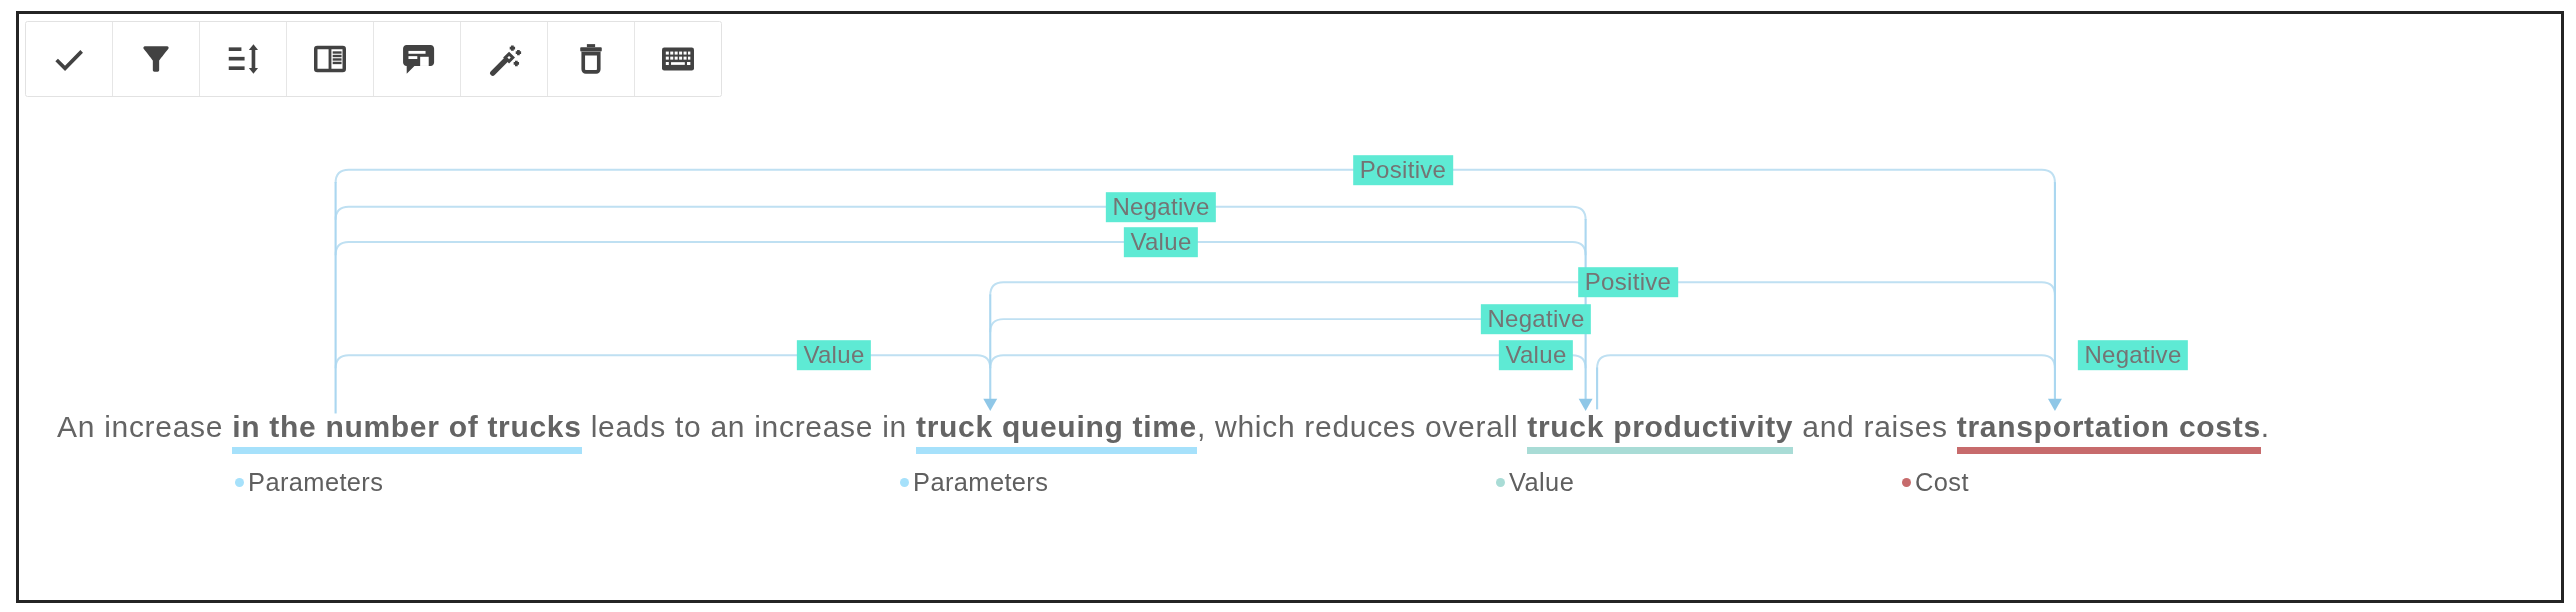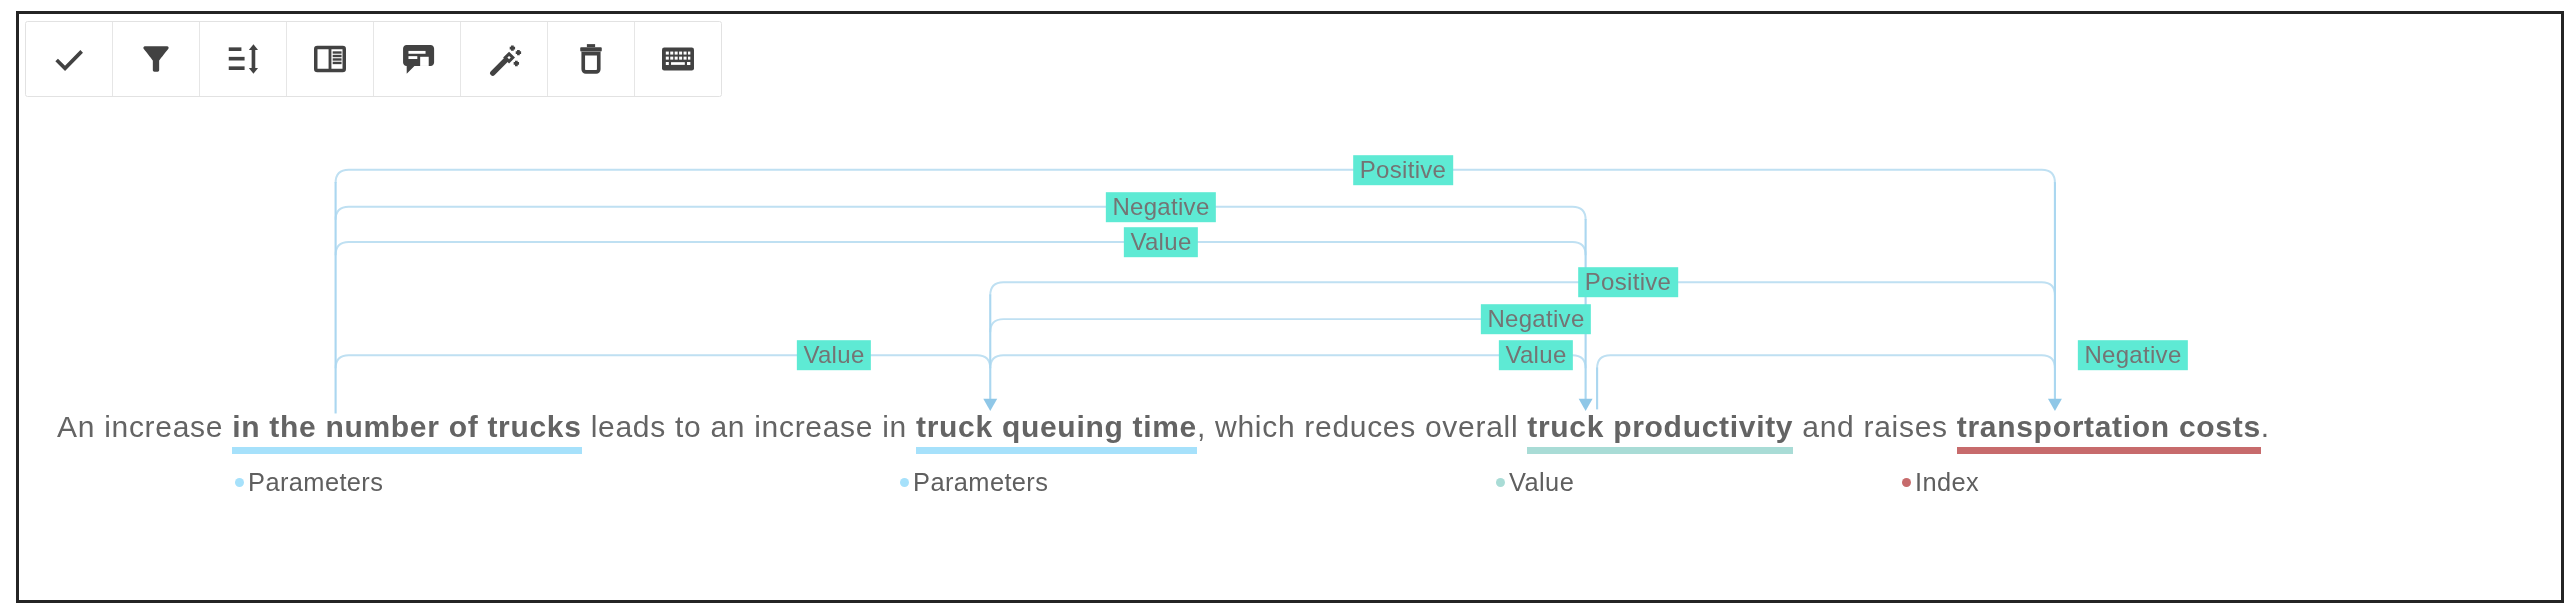--- a/index.html
+++ b/index.html
@@ -138,21 +138,21 @@
       <div class="ent-label" style="left: 900px;">
         <span class="dot" style="background: rgb(166, 225, 251);"></span>
         <span>Parameters</span>
       </div>
       <div class="ent-label" style="left: 1496px;">
         <span class="dot" style="background: rgb(169, 220, 214);"></span>
         <span>Value</span>
       </div>
       <div class="ent-label" style="left: 1902px;">
         <span class="dot" style="background: rgb(199, 107, 108);"></span>
-        <span>Index</span>
+        <span>Cost</span>
       </div>
     </div>
   <div id="arcLabels">
       <div class="arc-label" style="left: 1403px; top: 170px;">Positive</div>
       <div class="arc-label" style="left: 1161px; top: 207px;">Negative</div>
       <div class="arc-label" style="left: 1161px; top: 242px;">Value</div>
       <div class="arc-label" style="left: 1628px; top: 282px;">Positive</div>
       <div class="arc-label" style="left: 1536px; top: 319px;">Negative</div>
       <div class="arc-label" style="left: 834px; top: 355px;">Value</div>
       <div class="arc-label" style="left: 1536px; top: 355px;">Value</div>

